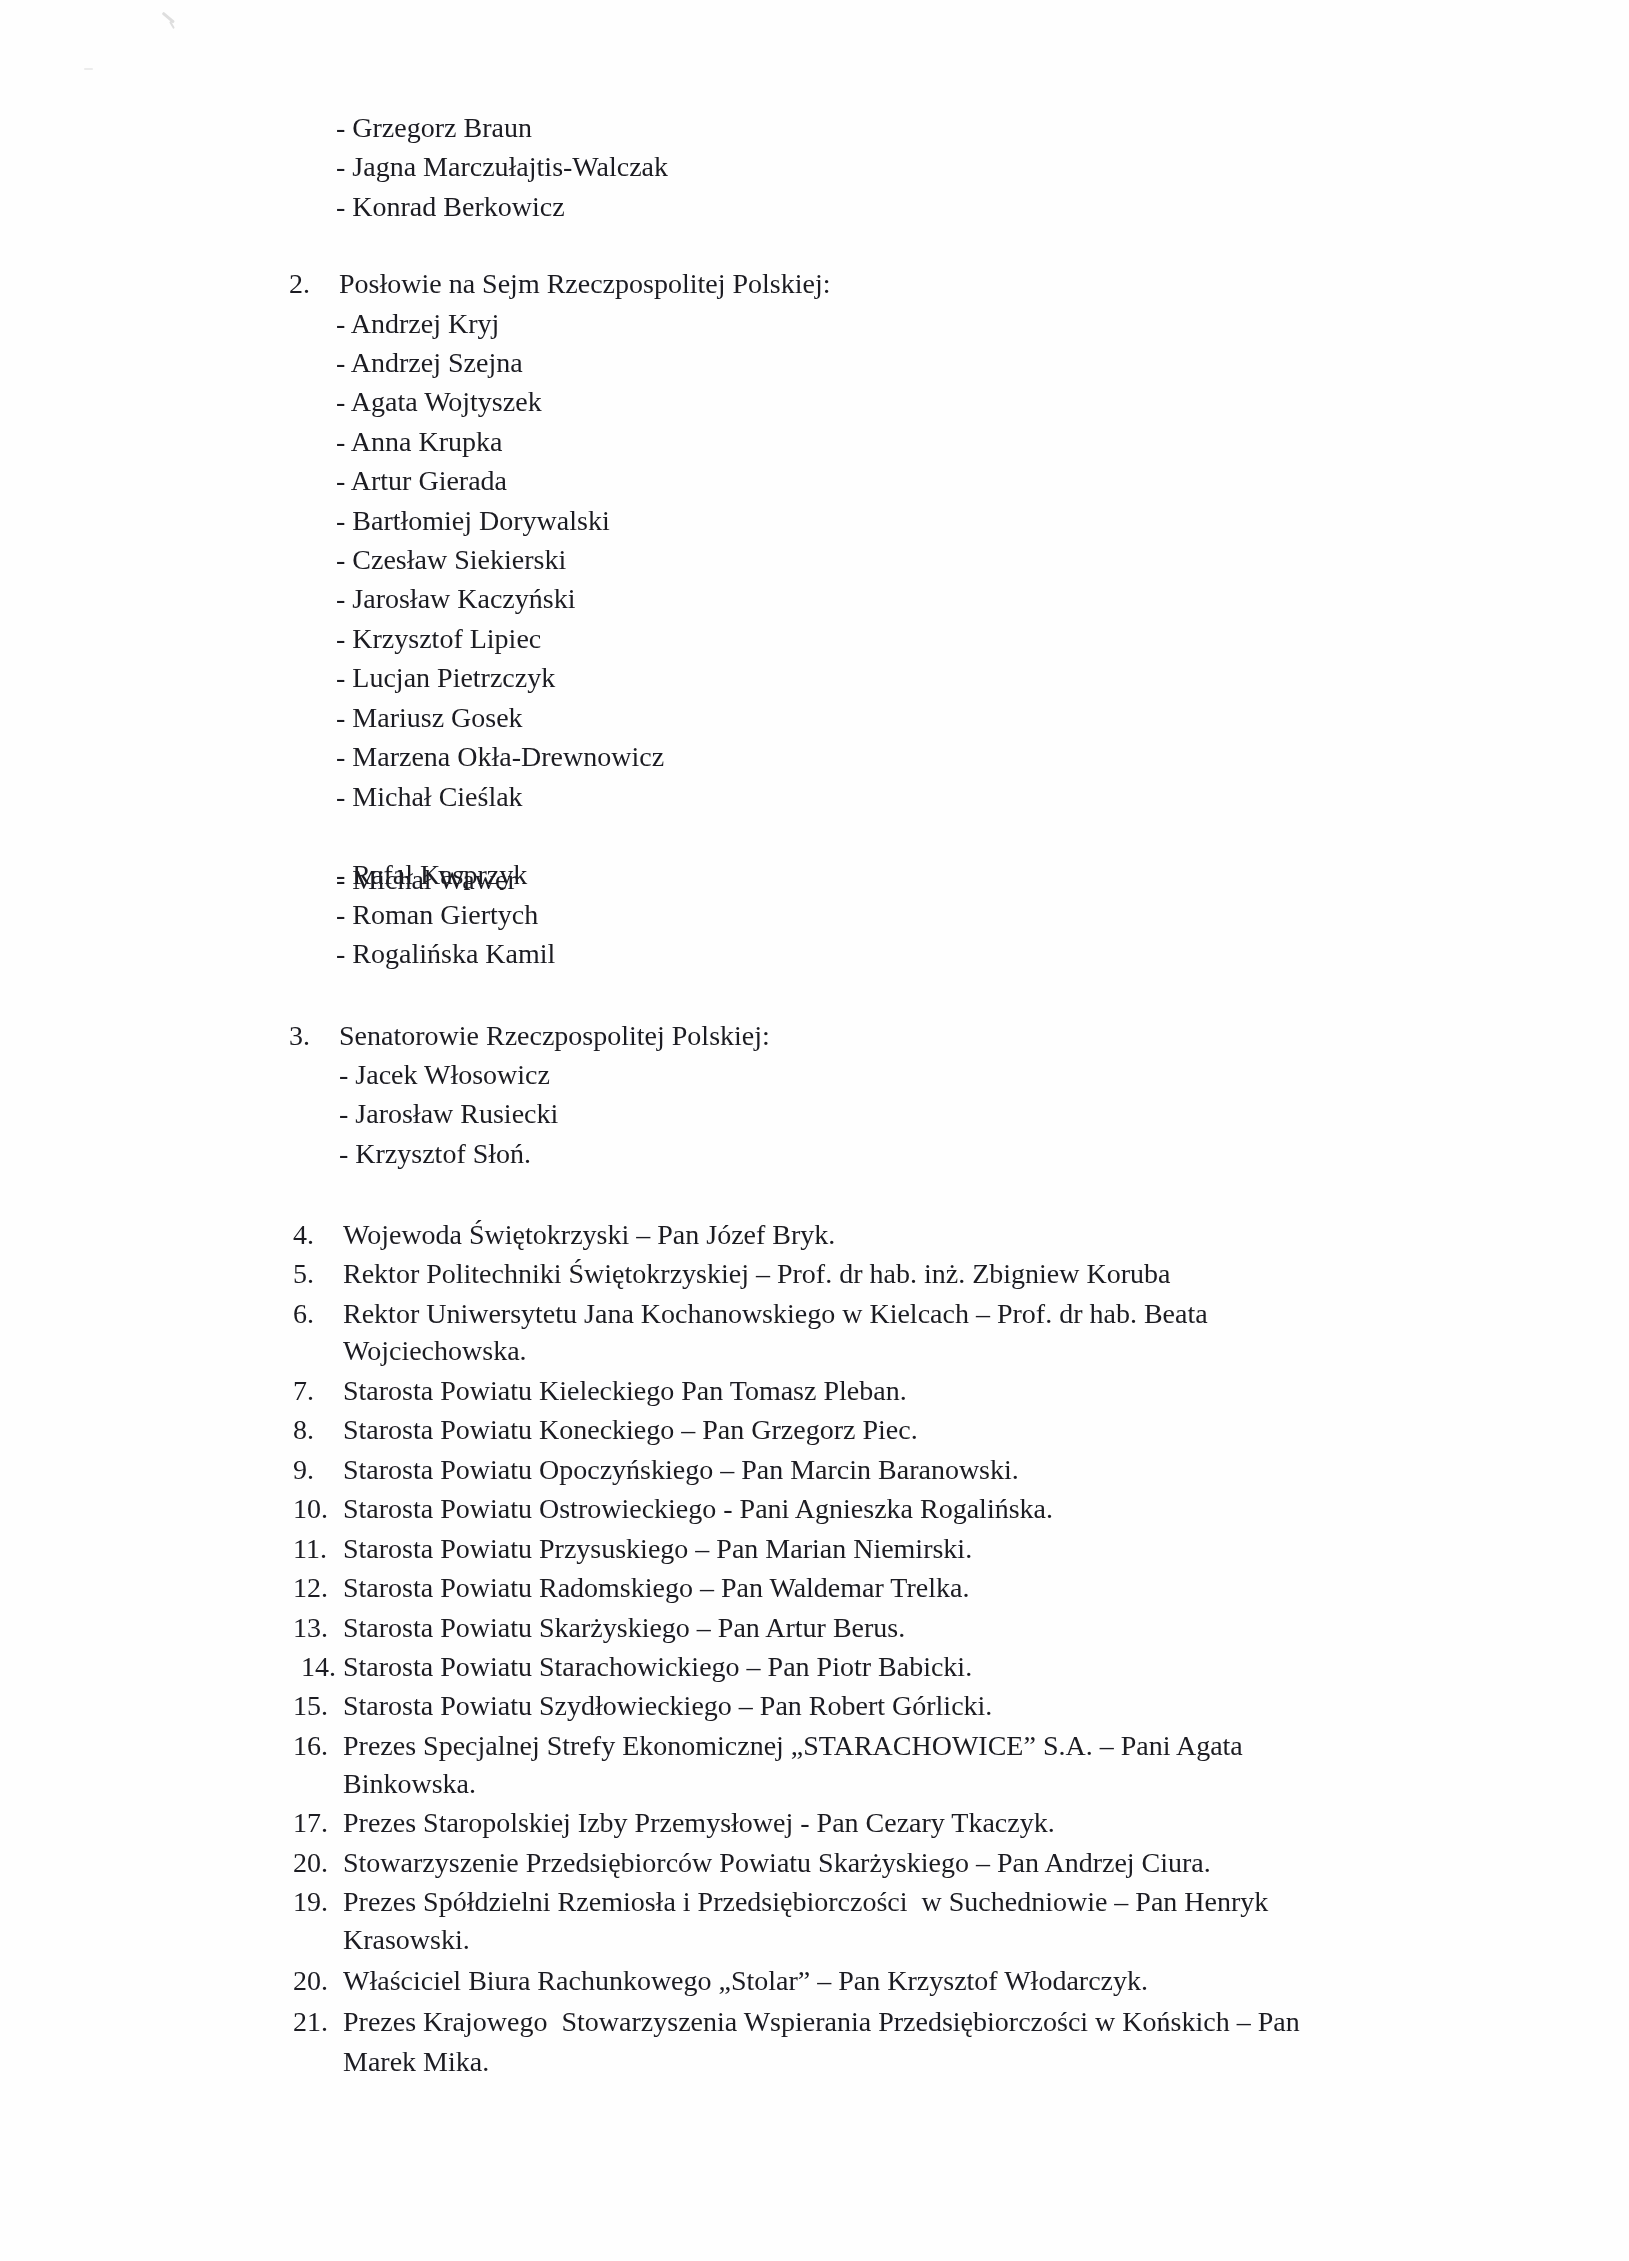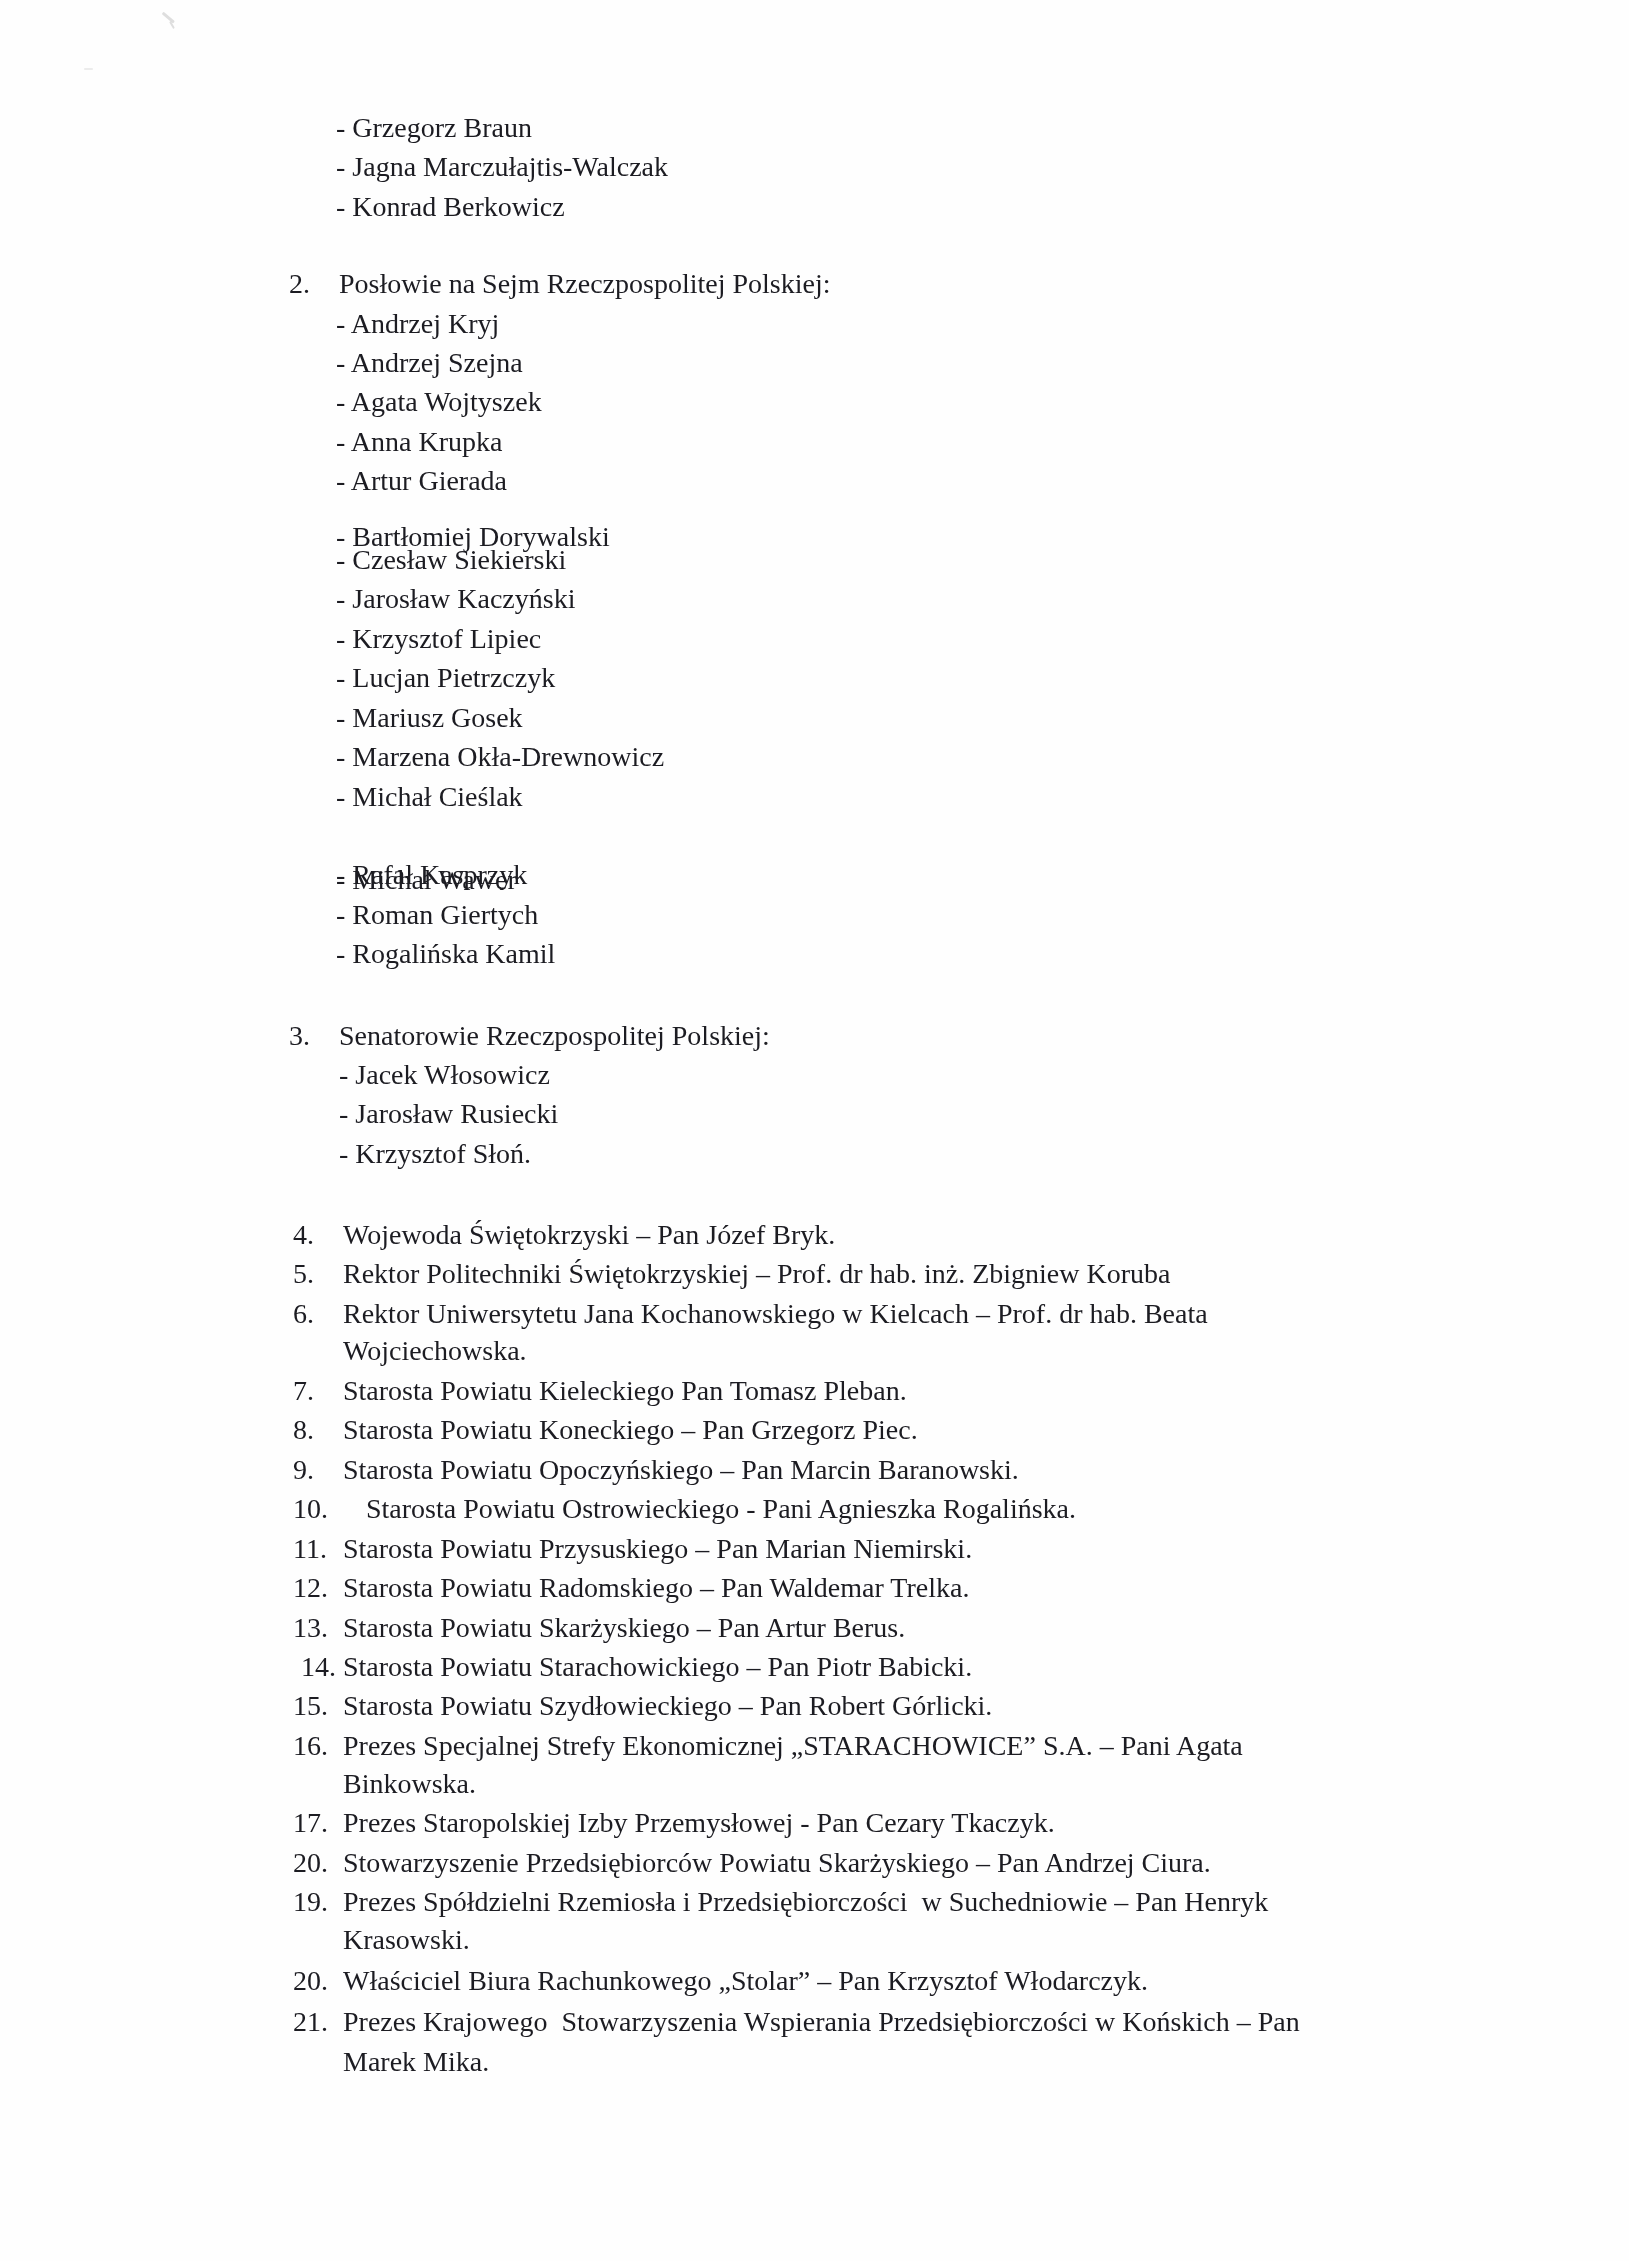--- a/index.html
+++ b/index.html
@@ -67,21 +67,21 @@
 
   <div>
     <div class="num sec-num" style="top:264px;">2.</div>
     <div class="line sec-text" style="top:264px;">Posłowie na Sejm Rzeczpospolitej Polskiej:</div>
     <div class="sub-list">
       <div class="line" style="top:304px;">- Andrzej Kryj</div>
       <div class="line" style="top:343px;">- Andrzej Szejna</div>
       <div class="line" style="top:382px;">- Agata Wojtyszek</div>
       <div class="line" style="top:422px;">- Anna Krupka</div>
       <div class="line" style="top:461px;">- Artur Gierada</div>
-      <div class="line" style="top:501px;margin-top:16px;">- Bartłomiej Dorywalski</div>
+      <div class="line" style="top:501px;">- Bartłomiej Dorywalski</div>
       <div class="line" style="top:540px;">- Czesław Siekierski</div>
       <div class="line" style="top:579px;">- Jarosław Kaczyński</div>
       <div class="line" style="top:619px;">- Krzysztof Lipiec</div>
       <div class="line" style="top:658px;">- Lucjan Pietrzczyk</div>
       <div class="line" style="top:698px;">- Mariusz Gosek</div>
       <div class="line" style="top:737px;">- Marzena Okła-Drewnowicz</div>
       <div class="line" style="top:777px;">- Michał Cieślak</div>
       <div class="line" style="top:816px;margin-top:44px;">- Michał Wawer</div>
       <div class="line" style="top:855px;">- Rafał Kasprzyk</div>
       <div class="line" style="top:895px;">- Roman Giertych</div>
@@ -114,21 +114,21 @@
     <div class="num item-num" style="top:1371px;">7.</div>
     <div class="line item-text" style="top:1371px;">Starosta Powiatu Kieleckiego Pan Tomasz Pleban.</div>
 
     <div class="num item-num" style="top:1410px;">8.</div>
     <div class="line item-text" style="top:1410px;">Starosta Powiatu Koneckiego – Pan Grzegorz Piec.</div>
 
     <div class="num item-num" style="top:1450px;">9.</div>
     <div class="line item-text" style="top:1450px;">Starosta Powiatu Opoczyńskiego – Pan Marcin Baranowski.</div>
 
     <div class="num item-num" style="top:1489px;">10.</div>
-    <div class="line item-text" style="top:1489px;margin-left:23px;">Starosta Powiatu Ostrowieckiego - Pani Agnieszka Rogalińska.</div>
+    <div class="line item-text" style="top:1489px;">Starosta Powiatu Ostrowieckiego - Pani Agnieszka Rogalińska.</div>
 
     <div class="num item-num" style="top:1529px;">11.</div>
     <div class="line item-text" style="top:1529px;">Starosta Powiatu Przysuskiego – Pan Marian Niemirski.</div>
 
     <div class="num item-num" style="top:1568px;">12.</div>
     <div class="line item-text" style="top:1568px;">Starosta Powiatu Radomskiego – Pan Waldemar Trelka.</div>
 
     <div class="num item-num" style="top:1608px;">13.</div>
     <div class="line item-text" style="top:1608px;">Starosta Powiatu Skarżyskiego – Pan Artur Berus.</div>
 

